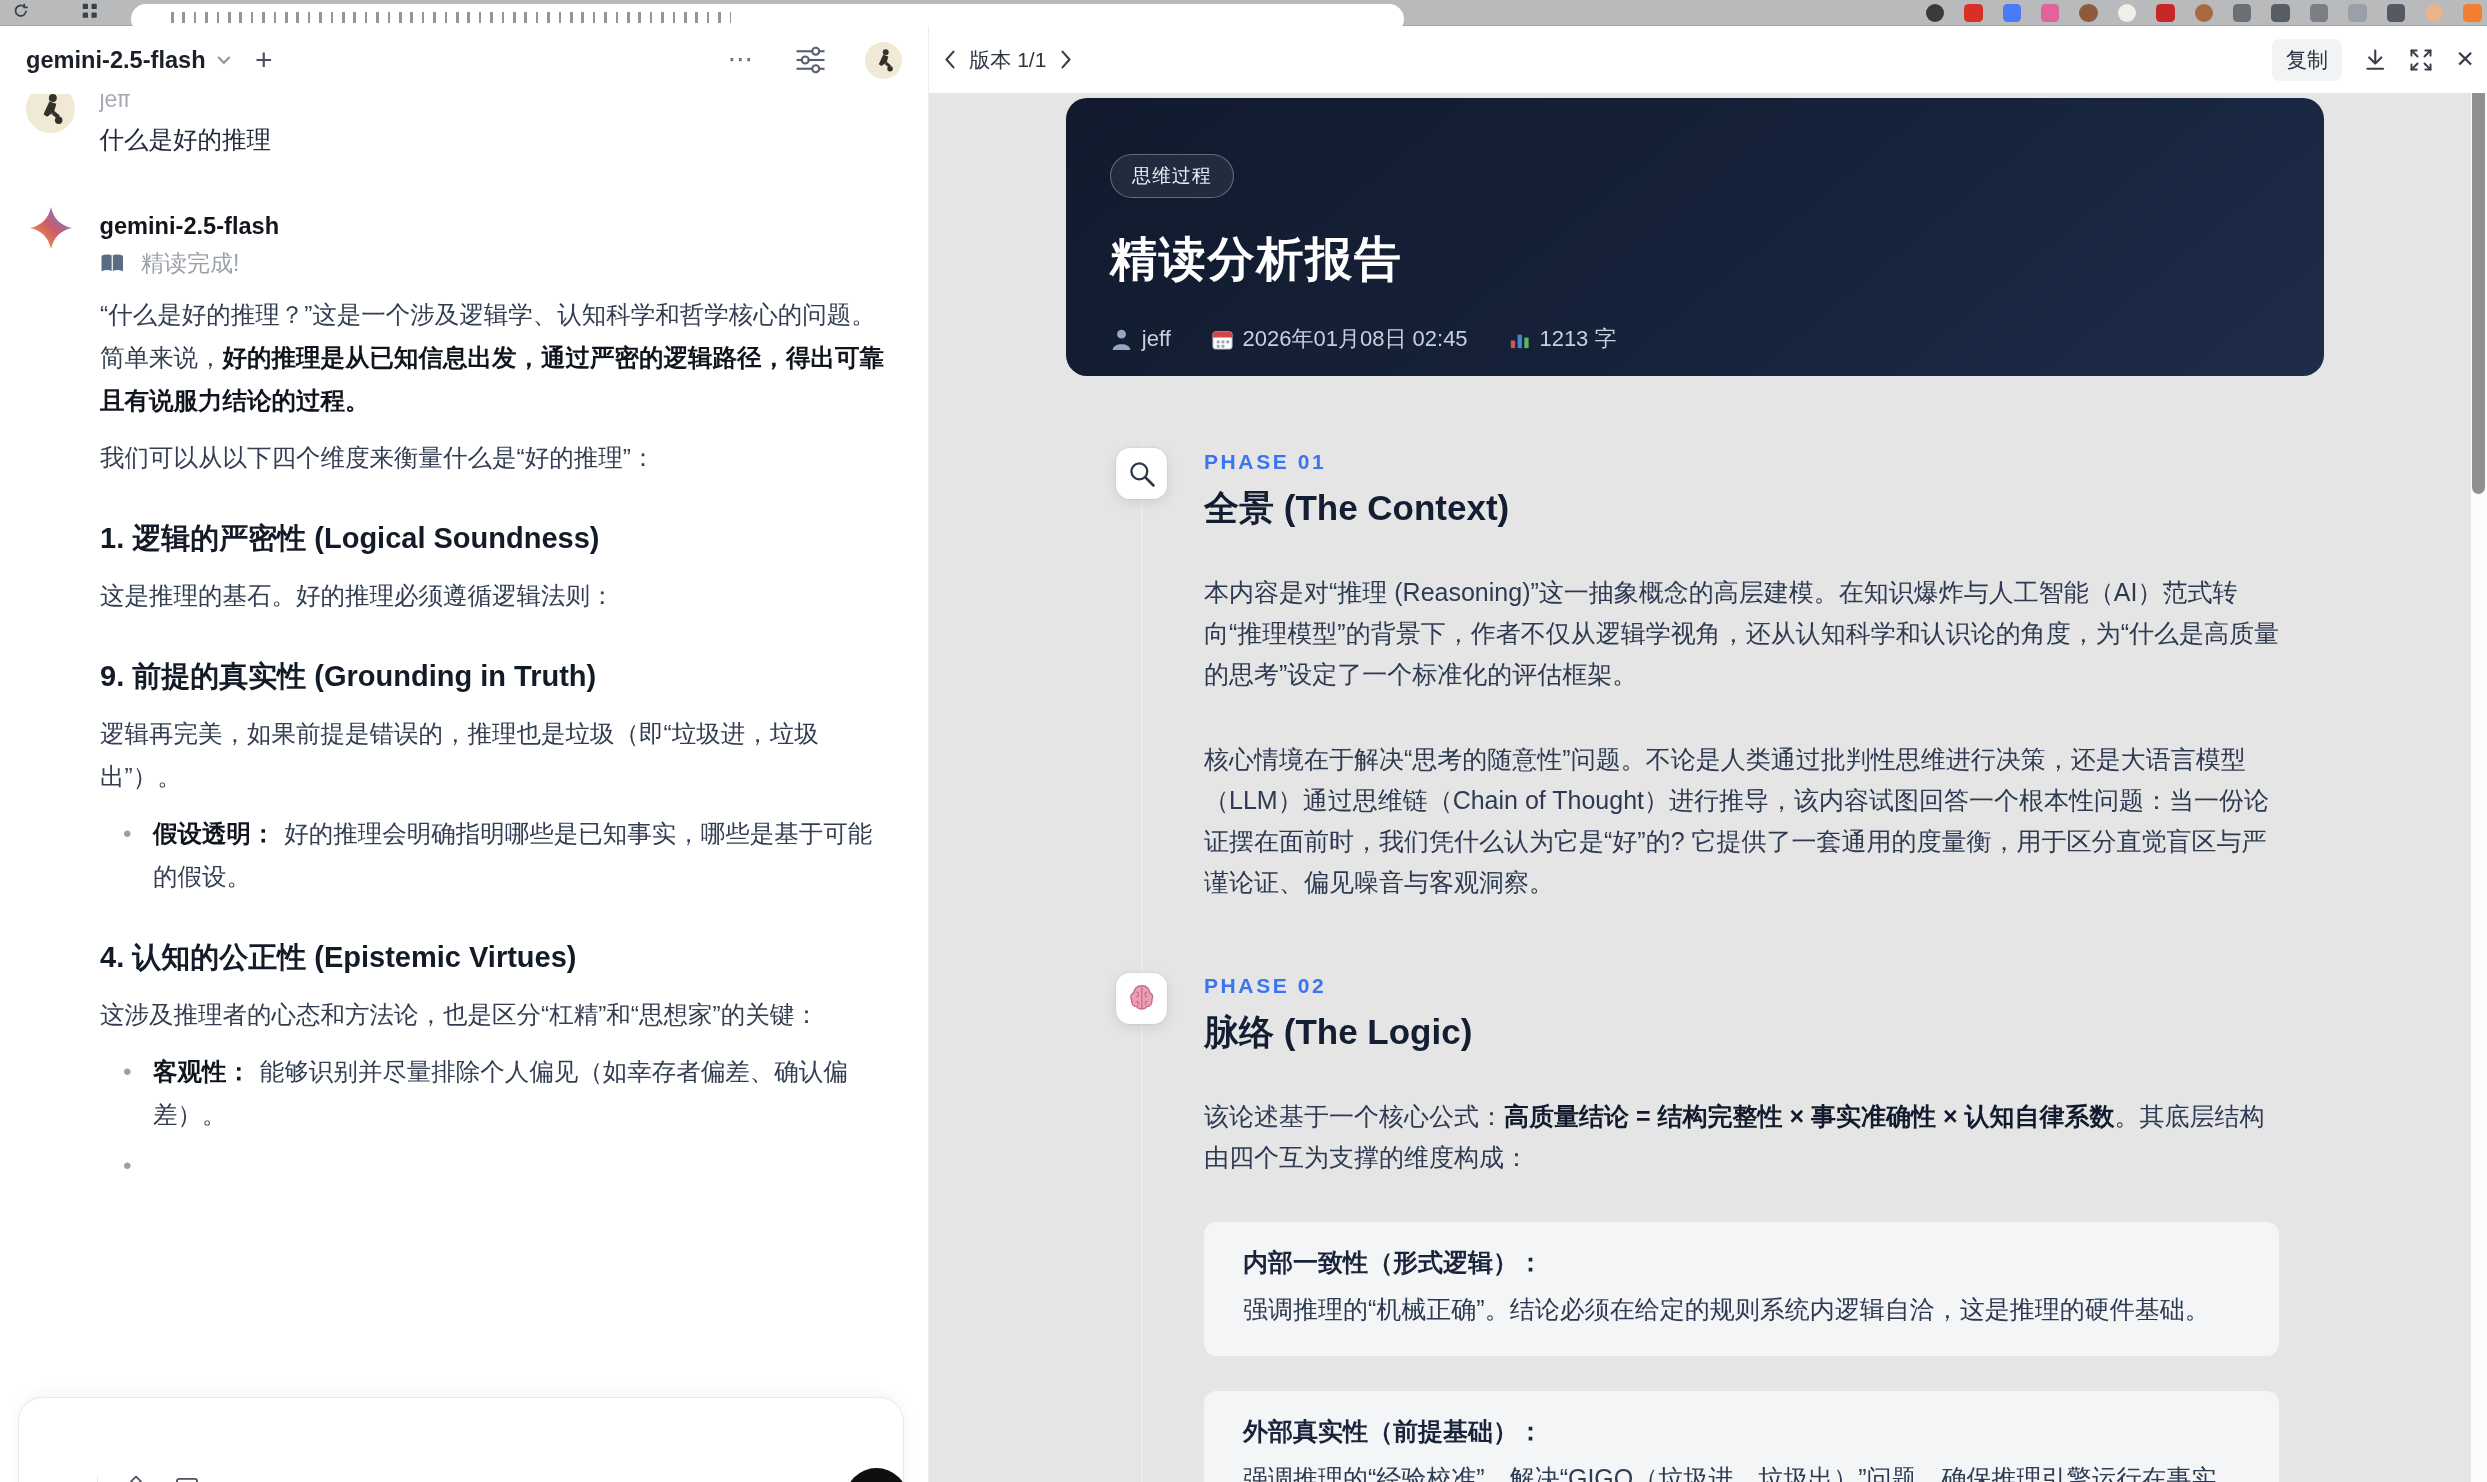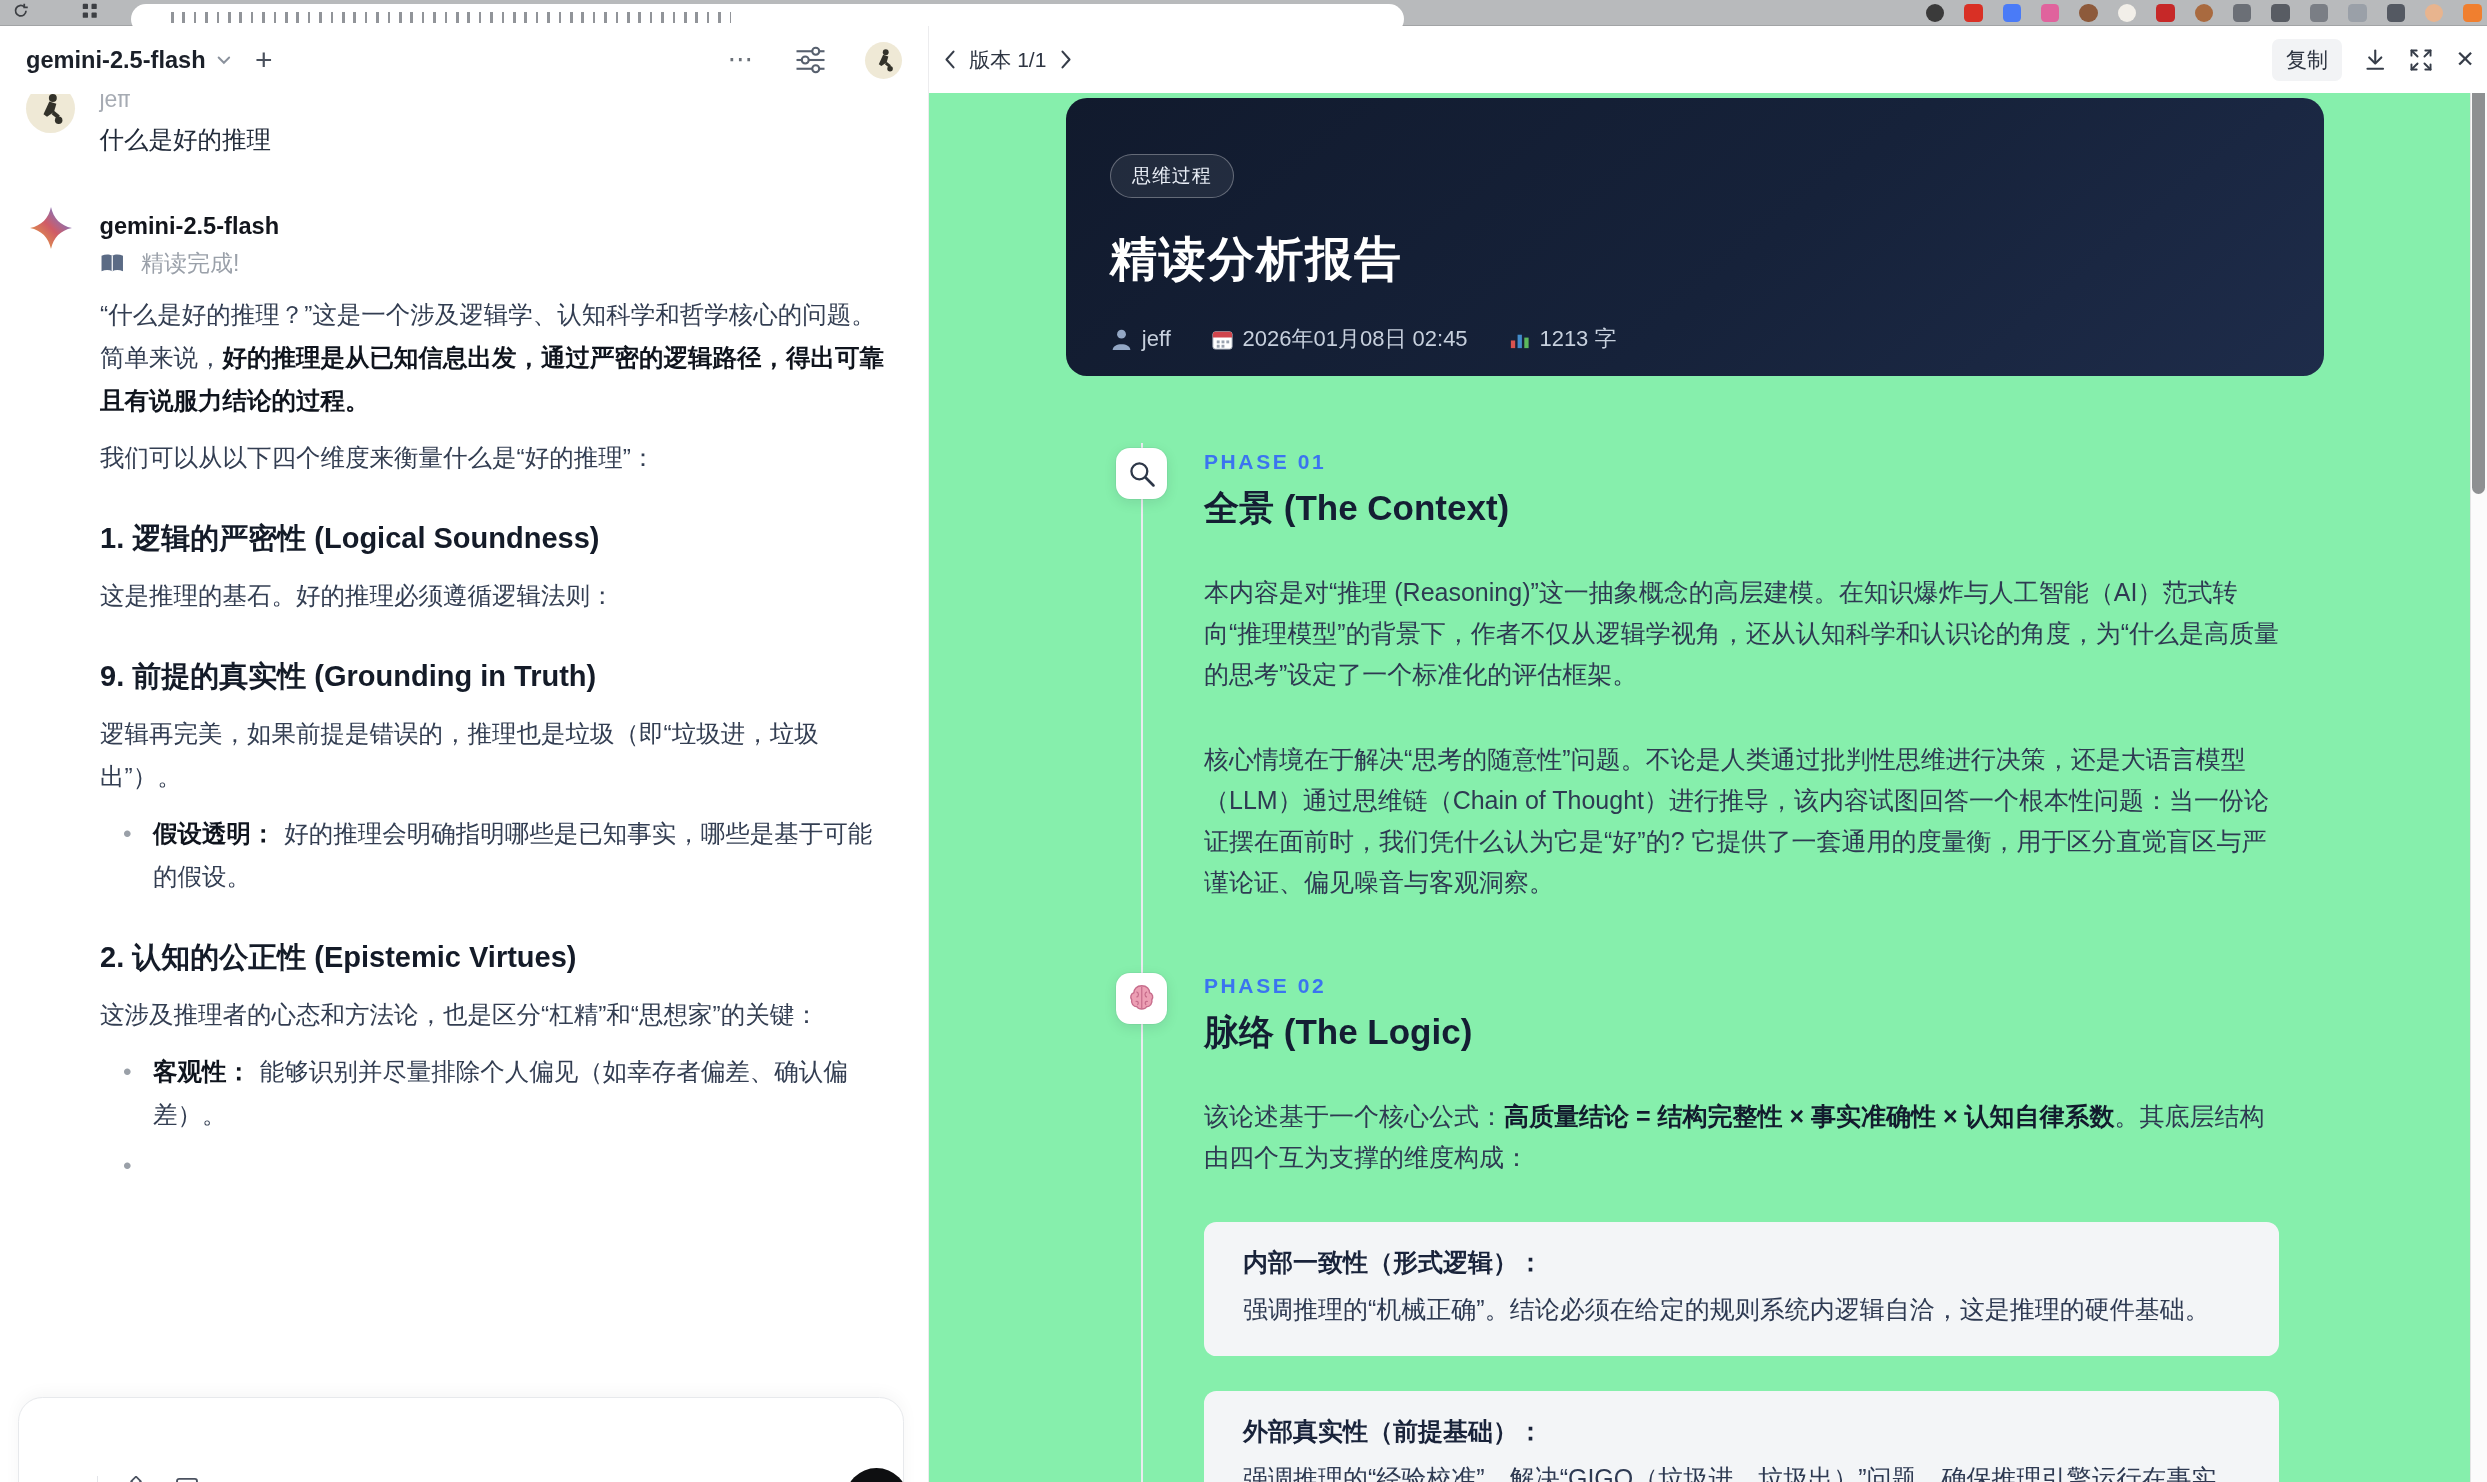--- a/index.html
+++ b/index.html
@@ -49,21 +49,21 @@
   .answer li span{margin-left:8.8px}
   .input-card{position:absolute;left:17.5px;top:1371px;width:886px;height:158px;background:#fff;
       border:1.3px solid #e7e9ec;border-radius:24.5px;box-shadow:0 -3.5px 15.8px rgba(0,0,0,.04);z-index:8;padding:30px 33px}
   .ph{font-size:26px;color:#9aa1ac}
   .in-row{position:absolute;left:33px;top:75px;display:flex;align-items:center;gap:23px;color:#4b5260}
   .in-plus{font-size:39px;font-weight:300;line-height:35px;color:#4b5260}
   .in-div{width:0.9px;height:30px;background:#e3e5e9}
   .voice{position:absolute;left:826px;top:70px;width:63px;height:63px;border-radius:50%;background:#0e0f11;
       display:flex;align-items:center;justify-content:center;gap:4.4px}
   
-  .right-panel{position:absolute;left:929px;top:0;right:0;bottom:0;background:#86efac}
+  .right-panel{position:absolute;left:929px;top:0;right:0;bottom:0;background:#e5e5e5}
   .rp-toolbar{position:absolute;left:0;top:0;right:0;height:67px;display:flex;align-items:center;padding:0 12.3px 0 14px;background:#fff;z-index:5}
   .ver{display:flex;align-items:center;gap:12.3px;color:#2e3542;font-size:21px}
   .rp-sp{flex:1}
   .rt-ic{margin-left:21px;display:inline-flex;align-items:center;color:#363d49}
   .copy-btn{font-size:21px;color:#2e3542;background:#f2f3f5;border-radius:7px;padding:7px 14px}
   .close-x{font-size:23px}
   .rp-scroll{position:absolute;left:0;top:67px;right:21px;bottom:0;overflow:hidden}
   .timeline{position:absolute;left:212px;top:350px;bottom:0;width:1.8px;background:#e9ebef}
   .hero{position:relative;margin:5.3px 0 0 137px;width:1258px;height:278px;border-radius:21px;
         background:linear-gradient(140deg,#111a2d 0%,#16223a 55%,#1e2c4a 100%);padding:56px 44px;z-index:2}
@@ -231,21 +231,21 @@
 
           <div>
             <h3>9. 前提的真实性 (Grounding in Truth)</h3>
             <p>逻辑再完美，如果前提是错误的，推理也是垃圾（即“垃圾进，垃圾出”）。</p>
             <ul>
               <li><b>假设透明：</b><span>好的推理会明确指明哪些是已知事实，哪些是基于可能的假设。</span></li>
             </ul>
           </div>
 
           <div>
-            <h3>2. 认知的公正性 (Epistemic Virtues)</h3>
+            <h3>4. 认知的公正性 (Epistemic Virtues)</h3>
             <p>这涉及推理者的心态和方法论，也是区分“杠精”和“思想家”的关键：</p>
             <ul>
               <li><b>客观性：</b><span>能够识别并尽量排除个人偏见（如幸存者偏差、确认偏差）。</span></li>
               <li></li>
 
             </ul>
           </div>
 
         </div>
       </div>

